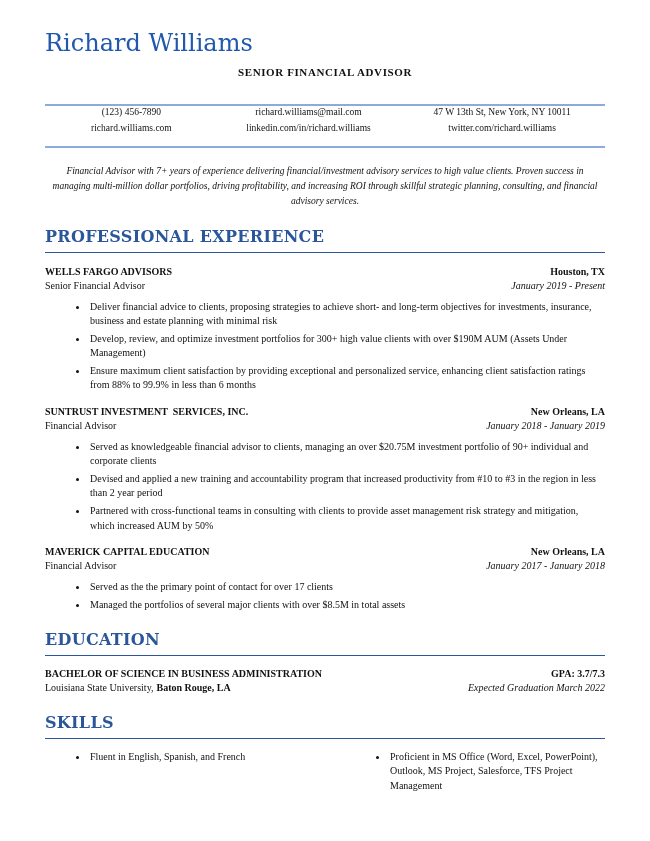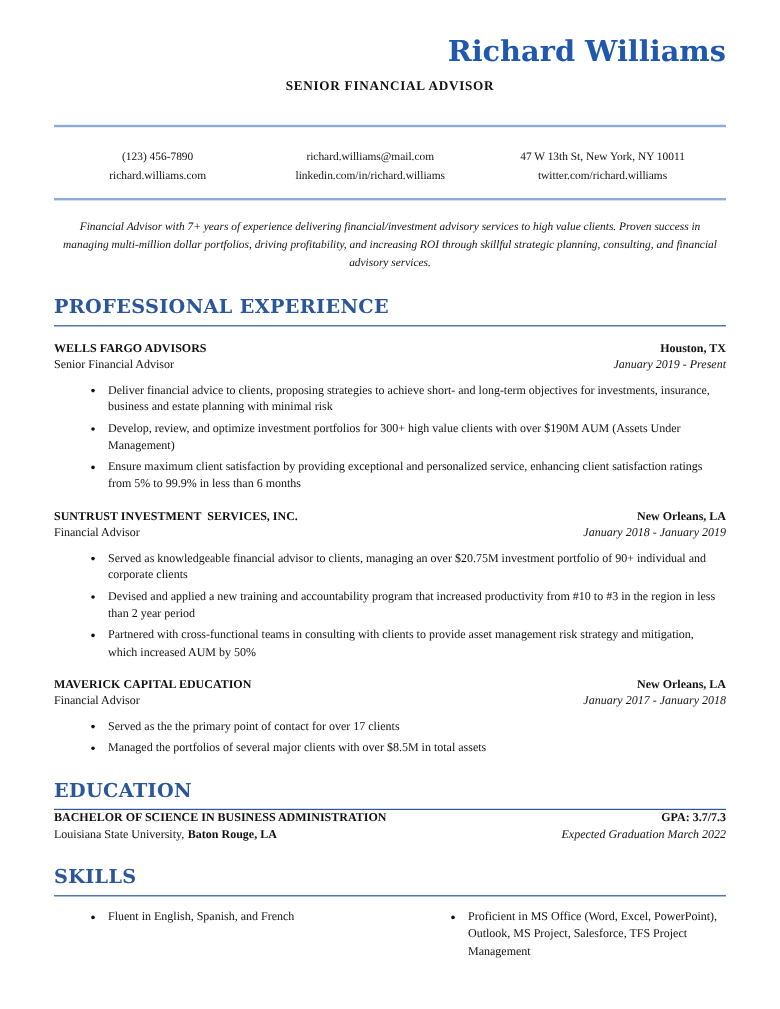--- a/index.html
+++ b/index.html
@@ -13,34 +13,34 @@
   body{
     width:650px;height:841px;overflow:hidden;
     font-family:"Liberation Serif", serif;
     color:#111111;
   }
   .page{width:650px;height:841px;padding:30px 45px 16px;background:#ffffff;}
 
   
   .name{
     font-family:"DejaVu Serif", serif;
-    font-size:24px;font-weight:bold;text-align:right;
+    font-size:24px;font-weight:normal;text-align:left;
     color:var(--name-blue);line-height:1.1;
   }
   .subtitle{
     margin-top:10px;font-size:11px;font-weight:bold;text-align:center;
     letter-spacing:0.6px;color:#111111;
   }
 
   
   .contact{
     margin-top:26px;
     border-top:2px solid var(--light-rule);
     border-bottom:2px solid var(--light-rule);
-    padding:20px 4px 13px;
+    padding:1px 4px 13px;
   }
   .contact-grid{
     display:grid;grid-template-columns:1fr 1.15fr 1.2fr;
     row-gap:6px;font-size:9.5px;text-align:center;
   }
 
   
   .summary{
     margin:16px 6px 0;font-size:9.5px;font-style:italic;
     text-align:center;line-height:1.55;
@@ -64,21 +64,21 @@
   .dates{font-size:10px;font-style:italic;}
 
   ul.bullets{margin:7px 0 0;padding-left:43px;}
   ul.bullets li{
     font-size:10px;line-height:1.42;margin-bottom:4px;
     padding-left:2px;
   }
   ul.bullets li::marker{font-size:9px;}
 
   
-  .edu-rows{}
+  .edu-rows{margin-top:11px;}
   .school{font-size:10px;}
   .school b{margin-left:3px;}
 
   
   .skills-grid{display:grid;grid-template-columns:300px 1fr;margin-top:2px;}
   .skills-grid ul.bullets{margin-top:9px;}
   .skills-grid ul.bullets li{max-width:218px;}
   .skills-grid .col-right li{max-width:240px;}
 </style>
 </head>
@@ -111,21 +111,21 @@
         <span class="company">WELLS FARGO ADVISORS</span>
         <span class="location">Houston, TX</span>
       </div>
       <div class="row">
         <span class="job-title">Senior Financial Advisor</span>
         <span class="dates">January 2019 - Present</span>
       </div>
       <ul class="bullets">
         <li>Deliver financial advice to clients, proposing strategies to achieve short- and long-term objectives for investments, insurance, business and estate planning with minimal risk</li>
         <li>Develop, review, and optimize investment portfolios for 300+ high value clients with over $190M AUM (Assets Under Management)</li>
-        <li>Ensure maximum client satisfaction by providing exceptional and personalized service, enhancing client satisfaction ratings from 5% to 99.9% in less than 6 months</li>
+        <li>Ensure maximum client satisfaction by providing exceptional and personalized service, enhancing client satisfaction ratings from 88% to 99.9% in less than 6 months</li>
       </ul>
     </article>
 
     <article class="job">
       <div class="row">
         <span class="company">SUNTRUST INVESTMENT  SERVICES, INC.</span>
         <span class="location">New Orleans, LA</span>
       </div>
       <div class="row">
         <span class="job-title">Financial Advisor</span>

